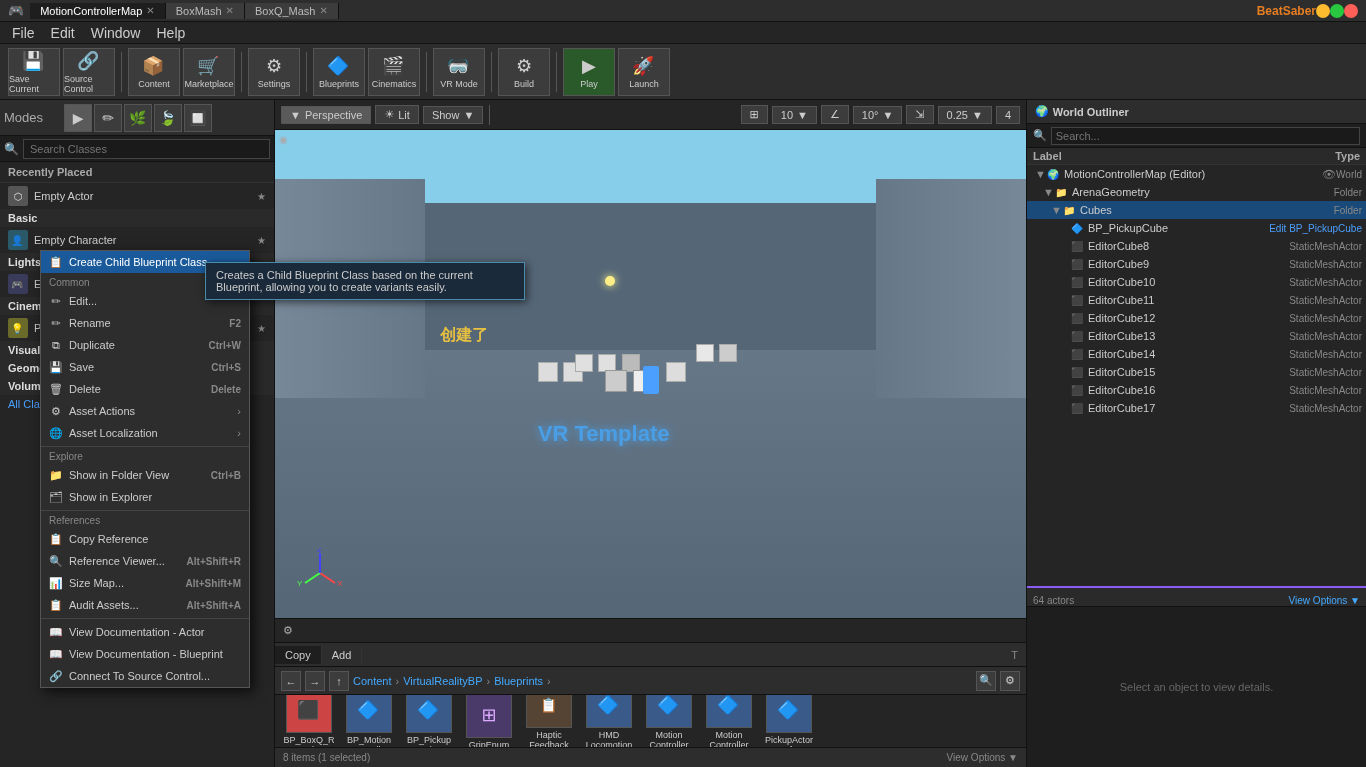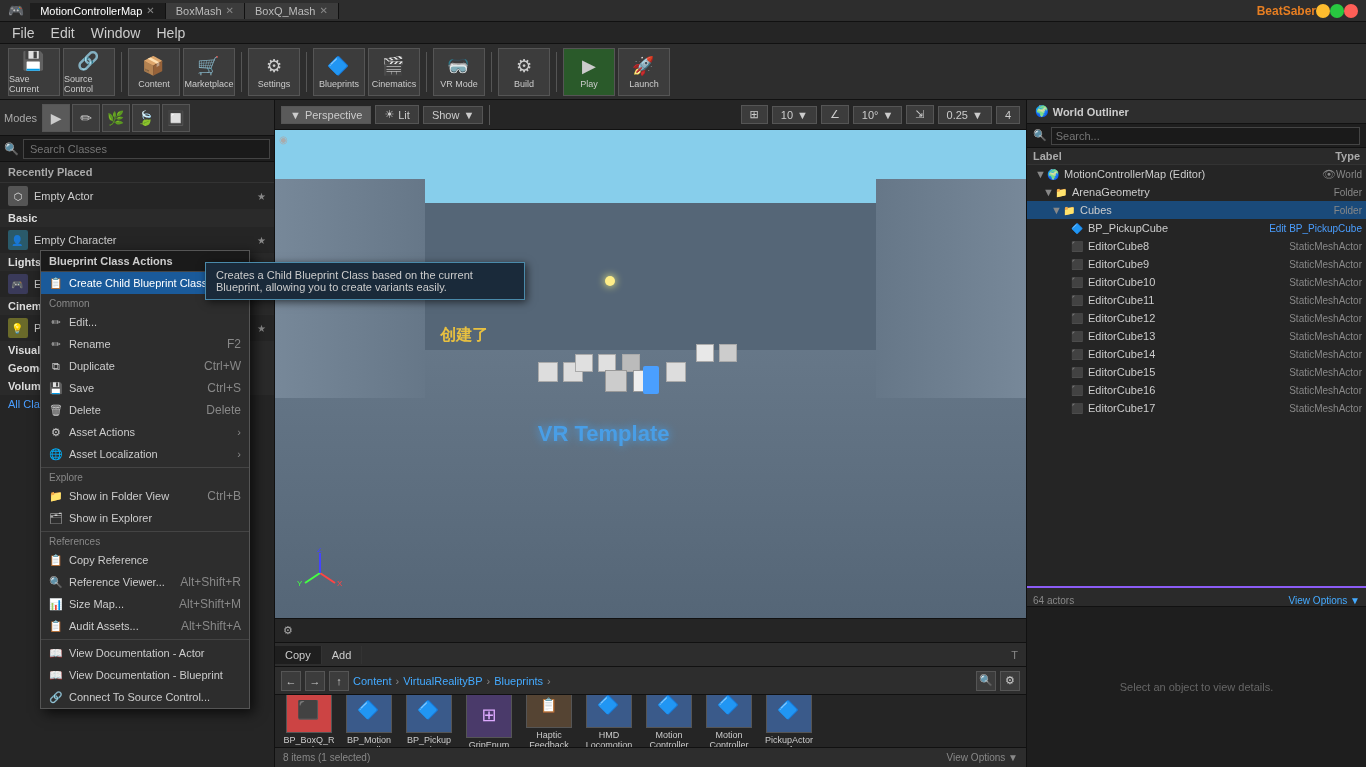--- a/index.html
+++ b/index.html
@@ -22,21 +22,21 @@
     .menu-item { padding: 2px 8px; color: #ccc; cursor: pointer; font-size: 14px; }
 
     
     .main-layout { display: flex; height: calc(767px - 44px); }
 
     
     .left-panel { width: 275px; background: #252525; display: flex; flex-direction: column; border-right: 1px solid #111; z-index: 10; }
 
     
     .modes-bar { height: 36px; background: #2d2d2d; display: flex; align-items: center; padding: 0 4px; border-bottom: 1px solid #111; }
-    .modes-label { color: #aaa; font-size: 11px; margin-right: 4px; text-align: center; }
+    .modes-label { color: #aaa; font-size: 13px; margin-right: 20px; text-align: center; }
     .mode-btn { width: 28px; height: 28px; background: #3c3c3c; border: 1px solid #555; display: flex; align-items: center; justify-content: center; cursor: pointer; margin: 1px; font-size: 14px; color: #ccc; }
     .mode-btn.active { background: #5a5a5a; }
 
     
     .search-bar { height: 26px; background: #1e1e1e; display: flex; align-items: center; padding: 2px 4px; border-bottom: 1px solid #111; }
     .search-input { flex: 1; background: #1a1a1a; border: 1px solid #444; color: #ccc; padding: 2px 6px; font-size: 11px; height: 20px; }
     .search-icon { color: #888; margin-right: 4px; font-size: 12px; }
 
     
     .classes-panel { flex: 1; overflow-y: auto; }
@@ -48,21 +48,21 @@
     .class-icon.char { background: #2a5a6a; }
     .class-icon.pawn { background: #3a3a5a; }
     .class-star { color: #888; margin-left: auto; font-size: 10px; }
     .all-classes { padding: 3px 8px; color: #4a9eff; font-size: 11px; cursor: pointer; }
 
     
     .context-menu { position: absolute; left: 40px; top: 250px; width: 210px; background: #2d2d2d; border: 1px solid #555; z-index: 100; box-shadow: 4px 4px 12px rgba(0,0,0,0.7); }
     .ctx-header { background: #1a1a1a; padding: 4px 8px; color: #ccc; font-size: 11px; font-weight: bold; border-bottom: 1px solid #444; }
     .ctx-item { display: flex; align-items: center; padding: 4px 8px; cursor: pointer; gap: 6px; font-size: 11px; color: #ccc; }
     .ctx-item.highlighted { background: #1a5a9a; color: #fff; }
-    .ctx-item .shortcut { margin-left: auto; color: #888; font-size: 12px; }
+    .ctx-item .shortcut { margin-left: auto; color: #888; font-size: 10px; font-weight: bold; }
     .ctx-separator { height: 1px; background: #444; margin: 2px 0; }
     .ctx-section { padding: 2px 8px; color: #888; font-size: 10px; margin-top: 2px; }
     .ctx-item-arrow { margin-left: auto; color: #888; }
     .ctx-icon { width: 14px; height: 14px; display: flex; align-items: center; justify-content: center; font-size: 11px; }
 
     
     .tooltip { position: absolute; left: 205px; top: 262px; background: #1a2a3a; border: 1px solid #4a8aaa; padding: 6px 10px; font-size: 11px; color: #ccc; max-width: 320px; z-index: 200; box-shadow: 2px 2px 8px rgba(0,0,0,0.6); }
 
     
     .viewport-area { flex: 1; display: flex; flex-direction: column; }
@@ -611,21 +611,20 @@
     <div class="details-panel">
       <div class="details-content">
         <span>Select an object to view details.</span>
       </div>
     </div>
   </div>
 
 </div>
 
 <div class="context-menu">
-  <div class="ctx-header">Blueprint Class Actions</div>
   <div class="ctx-item highlighted">
     <span class="ctx-icon">📋</span>
     <span>Create Child Blueprint Class</span>
   </div>
   <div class="ctx-section">Common</div>
   <div class="ctx-item">
     <span class="ctx-icon">✏</span>
     <span>Edit...</span>
   </div>
   <div class="ctx-item">

